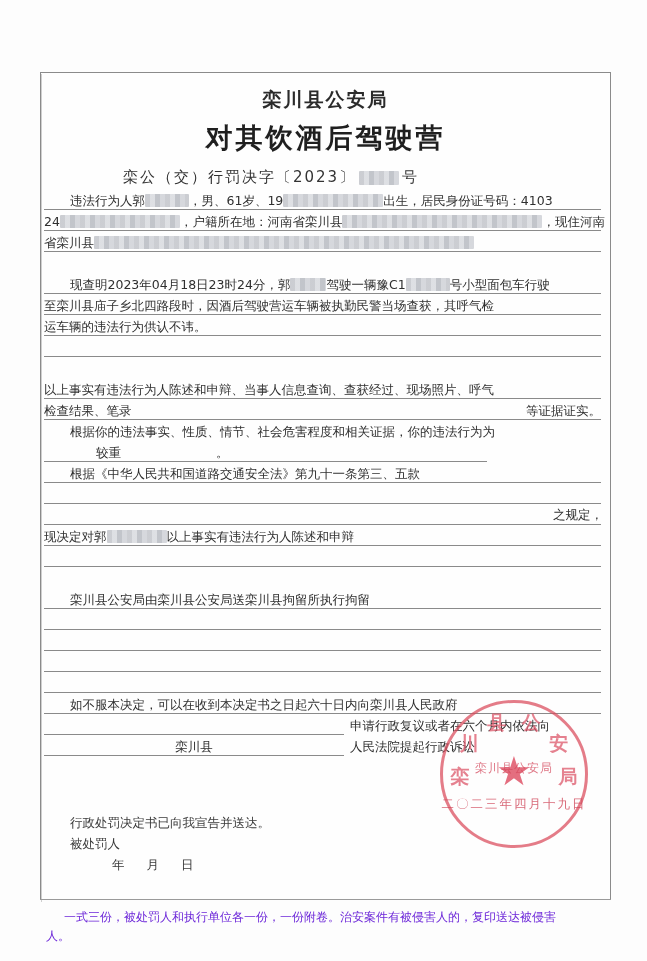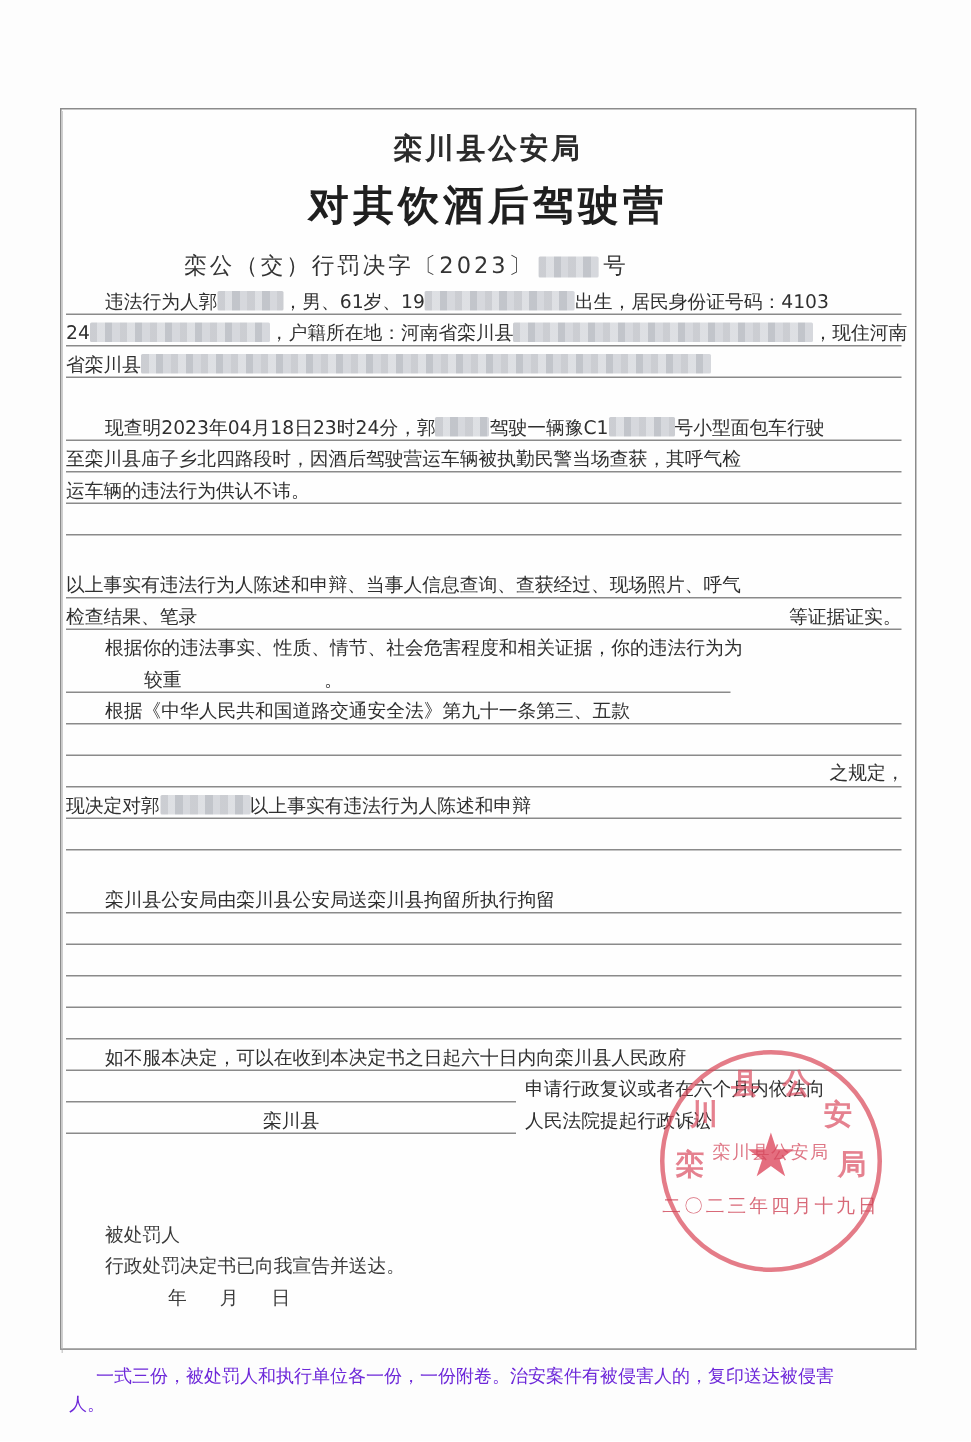--- a/index.html
+++ b/index.html
@@ -400,22 +400,22 @@
         <span class="seal-arc-char" style="left: 50%; top: 50%; transform: translate(-50%, -50%) rotate(-18.6deg) translateY(-54px) rotate(18.6deg);">县</span>
         <span class="seal-arc-char" style="left: 50%; top: 50%; transform: translate(-50%, -50%) rotate(18.6deg) translateY(-54px) rotate(-18.6deg);">公</span>
         <span class="seal-arc-char" style="left: 50%; top: 50%; transform: translate(-50%, -50%) rotate(55.8deg) translateY(-54px) rotate(-55.8deg);">安</span>
         <span class="seal-arc-char" style="left: 50%; top: 50%; transform: translate(-50%, -50%) rotate(93deg) translateY(-54px) rotate(-93deg);">局</span>
       </div>
     <div id="seal-center-text">栾川县公安局</div>
     <div id="seal-date-text">二〇二三年四月十九日</div>
   </div>
 
   <div id="ack-block">
+    <div>行政处罚决定书已向我宣告并送达。</div>
     <div>被处罚人</div>
-    <div>行政处罚决定书已向我宣告并送达。</div>
     <div class="ymd">年 月 日</div>
   </div>
 
   <div id="footer-rule"></div>
   <div id="footer-note">
     <div class="p1">一式三份，被处罚人和执行单位各一份，一份附卷。治安案件有被侵害人的，复印送达被侵害</div>
     <div>人。</div>
   </div>
 
 </div>

